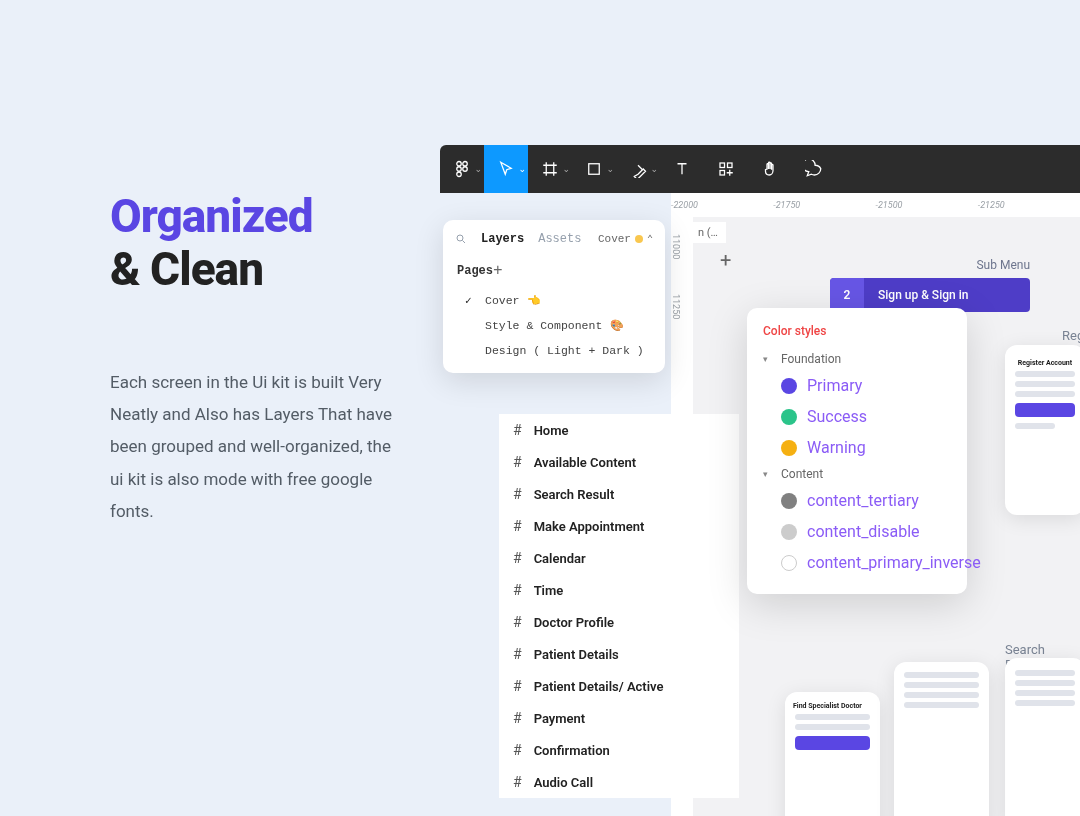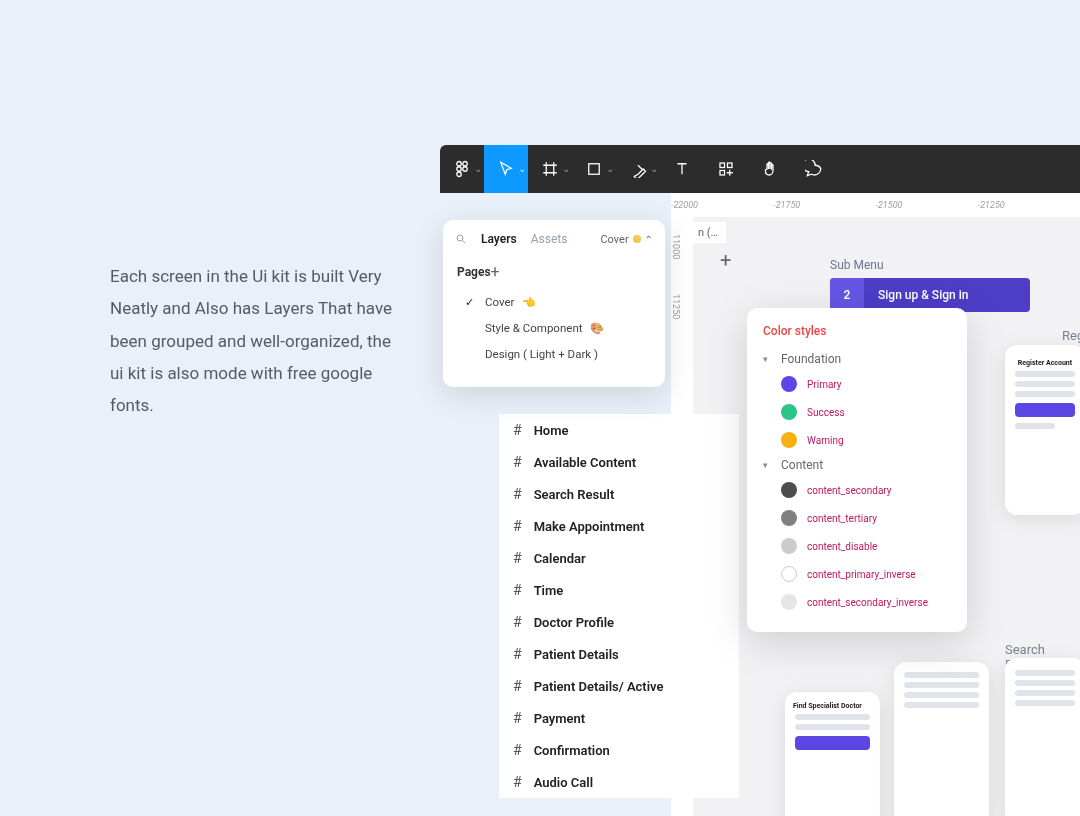--- a/index.html
+++ b/index.html
@@ -109,20 +109,21 @@
     bottom: 0;
     background: #f2f2f4;
   }
 
   
   .submenu {
     position: absolute;
     left: 830px;
     top: 258px;
     width: 200px;
+    text-align: right;
   }
   .submenu-label {
     font-size: 12px;
     color: #6d758d;
     margin-bottom: 6px;
   }
   .submenu-bar {
     background: #4e3dc7;
     color: #fff;
     height: 34px;
@@ -186,34 +187,35 @@
     gap: 10px;
     padding: 6px 4px 6px 22px;
   }
   .cs-row .sw {
     width: 16px;
     height: 16px;
     border-radius: 50%;
     flex: 0 0 16px;
   }
   .cs-row .sw.ring { background:#fff; border:1px solid #ccc; }
-  .cs-row .nm { font-size: 10px; color: #be185d; }
+  .cs-row .nm { font-size: 16px; color: #8b5cf6; }
 
   
   .panel-layers {
     position: absolute;
     left: 443px;
     top: 220px;
     width: 222px;
     background: #fff;
     border-radius: 10px 10px 10px 10px;
     box-shadow: 0 8px 30px rgba(0,0,0,.12);
     font-size: 12px;
     z-index: 20;
-    padding-bottom: 20px;
+    padding-bottom: 10px;
+    font-family: Liberation Mono, monospace;
   }
   .pl-tabs {
     display: flex;
     align-items: center;
     gap: 14px;
     padding: 12px 12px 8px;
     color: #96a0ad;
   }
   .pl-tabs .tab { cursor: default; }
   .pl-tabs .tab.active { color: #222; font-weight: 600; }
@@ -306,20 +308,24 @@
     border-radius:12px;
     box-shadow:0 4px 20px rgba(0,0,0,.1);
   }
   .mock .btn { height:14px; background:#5a46e3; border-radius:4px; margin:6px 10px; }
   .mock .pill { height:6px; border-radius:3px; background:#e0e3ea; margin:4px 10px; }
 </style>
 </head>
 <body>
 
 <div class="hero">
+  <h1>
+    <span class="purple">Organized</span><br>
+    <span class="black">&amp; Clean</span>
+  </h1>
   <p>Each screen in the Ui kit is built Very Neatly and Also has Layers That have been grouped and well-organized, the ui kit is also mode with free google fonts.</p>
 </div>
 
 <div class="fig-toolbar">
   <div class="tb-item">
     <svg class="tb-icon" viewBox="0 0 24 24">
         <circle cx="8" cy="5" r="3"></circle>
         <circle cx="16" cy="5" r="3"></circle>
         <circle cx="8" cy="12" r="3"></circle>
         <circle cx="16" cy="12" r="3"></circle>
@@ -448,38 +454,30 @@
   <div class="cs-row">
       <span class="sw" style="background:#f5b012"></span>
       <span class="nm">Warning</span>
     </div>
 
   <div class="cs-group">
     <span class="tri">▾</span>
     <span>Content</span>
   </div>
   <div class="cs-row">
-      <span class="sw" style="background:#4d4d4d"></span>
-      <span class="nm">content_secondary</span>
-    </div>
-  <div class="cs-row">
       <span class="sw" style="background:#808080"></span>
       <span class="nm">content_tertiary</span>
     </div>
   <div class="cs-row">
       <span class="sw" style="background:#cccccc"></span>
       <span class="nm">content_disable</span>
     </div>
   <div class="cs-row">
       <span class="sw ring"></span>
       <span class="nm">content_primary_inverse</span>
-    </div>
-  <div class="cs-row">
-      <span class="sw" style="background:#e5e5e5"></span>
-      <span class="nm">content_secondary_inverse</span>
     </div>
 </div>
 
 <div class="panel-layers">
   <div class="pl-tabs">
     <svg class="sicon" viewBox="0 0 24 24">
         <circle cx="10" cy="10" r="6"></circle>
         <path d="M20 20l-5-5"></path>
       </svg>
     <span class="tab active">Layers</span>

